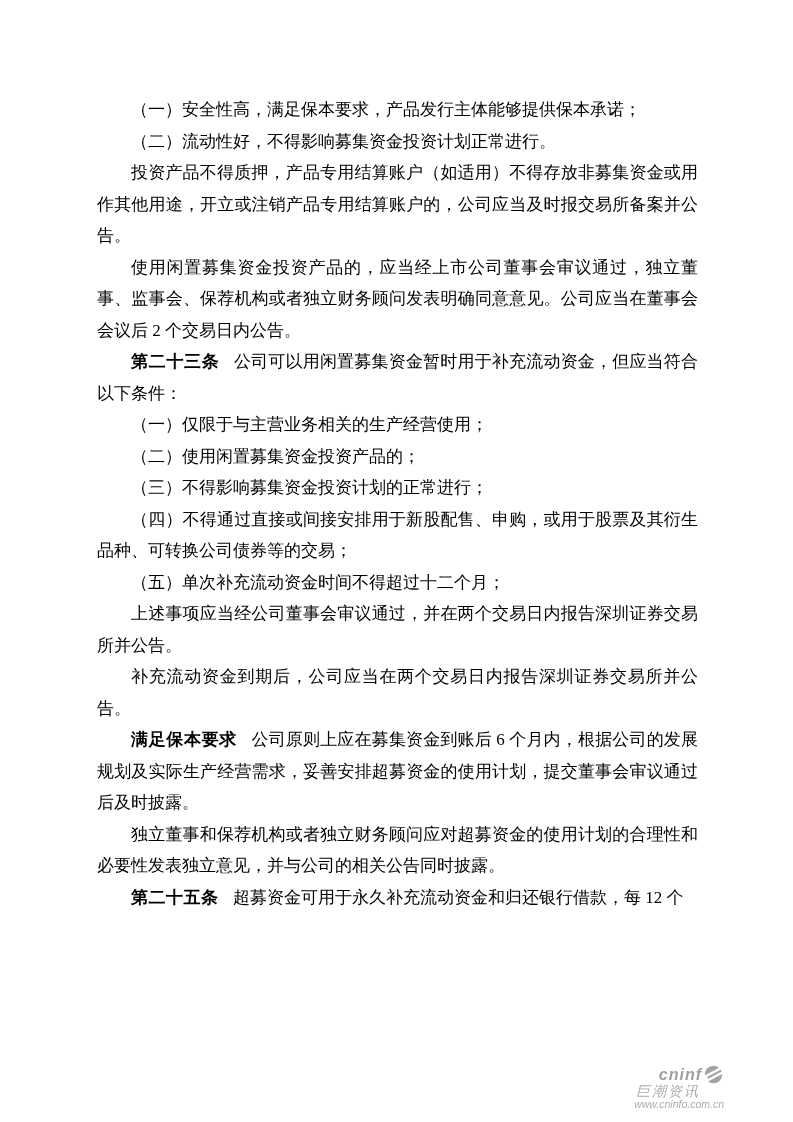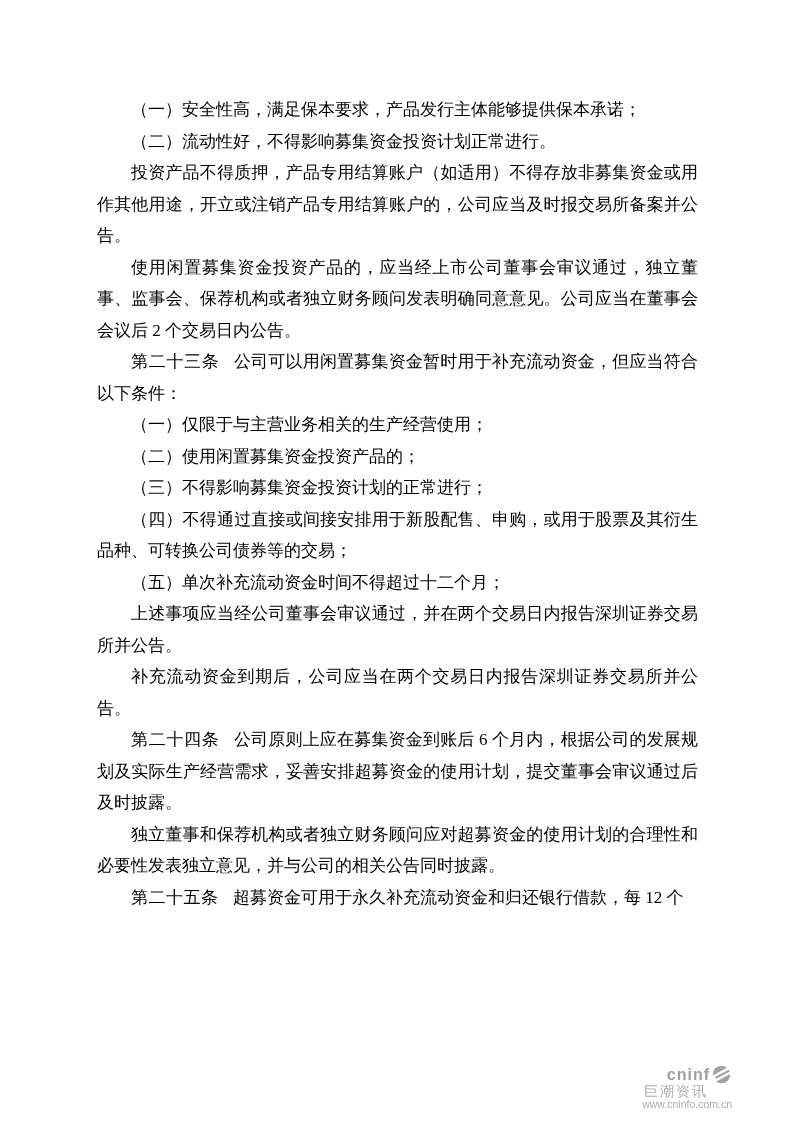--- a/index.html
+++ b/index.html
@@ -24,31 +24,32 @@
     line-height: 31.5px;
     color: #000000;
     text-align: justify;
   }
   .doc-body p {
     margin: 0;
     padding: 0;
     text-indent: 2em;
   }
   .doc-body strong.article {
-    font-weight: normal;
+    font-weight: bold;
     margin-right: 0.85em;
     letter-spacing: 0.5px;
   }
   .watermark {
     position: absolute;
-    right: 4px;
+    right: 12px;
     bottom: 11px;
     font-family: "Liberation Sans", "DejaVu Sans", sans-serif;
     color: #a6a6a6;
     user-select: none;
+    font-style: italic;
   }
   .wm-row {
     display: flex;
     align-items: center;
     justify-content: flex-end;
     gap: 1px;
     line-height: 18px;
   }
   .wm-brand {
     font-weight: bold;
@@ -91,21 +92,21 @@
       <p>投资产品不得质押，产品专用结算账户（如适用）不得存放非募集资金或用作其他用途，开立或注销产品专用结算账户的，公司应当及时报交易所备案并公告。</p>
       <p>使用闲置募集资金投资产品的，应当经上市公司董事会审议通过，独立董事、监事会、保荐机构或者独立财务顾问发表明确同意意见。公司应当在董事会会议后 2 个交易日内公告。</p>
       <p><strong class="article">第二十三条</strong>公司可以用闲置募集资金暂时用于补充流动资金，但应当符合以下条件：</p>
       <p>（一）仅限于与主营业务相关的生产经营使用；</p>
       <p>（二）使用闲置募集资金投资产品的；</p>
       <p>（三）不得影响募集资金投资计划的正常进行；</p>
       <p>（四）不得通过直接或间接安排用于新股配售、申购，或用于股票及其衍生品种、可转换公司债券等的交易；</p>
       <p>（五）单次补充流动资金时间不得超过十二个月；</p>
       <p>上述事项应当经公司董事会审议通过，并在两个交易日内报告深圳证券交易所并公告。</p>
       <p>补充流动资金到期后，公司应当在两个交易日内报告深圳证券交易所并公告。</p>
-      <p><strong class="article">第二十四条</strong>公司原则上应在募集资金到账后 6 个月内，根据公司的发展规划及实际生产经营需求，妥善安排超募资金的使用计划，提交董事会审议通过后及时披露。</p>
+      <p><strong class="article">满足保本要求</strong>公司原则上应在募集资金到账后 6 个月内，根据公司的发展规划及实际生产经营需求，妥善安排超募资金的使用计划，提交董事会审议通过后及时披露。</p>
       <p>独立董事和保荐机构或者独立财务顾问应对超募资金的使用计划的合理性和必要性发表独立意见，并与公司的相关公告同时披露。</p>
       <p><strong class="article">第二十五条</strong>超募资金可用于永久补充流动资金和归还银行借款，每 12 个</p>
     </div>
 
   <div class="watermark">
     <div class="wm-row">
       <span class="wm-brand">cninf</span>
       <span class="wm-logo">
         <svg viewBox="0 0 24 24" width="21" height="21" aria-hidden="true">
           <circle cx="12" cy="12" r="10" fill="#a3a3a3"></circle>

